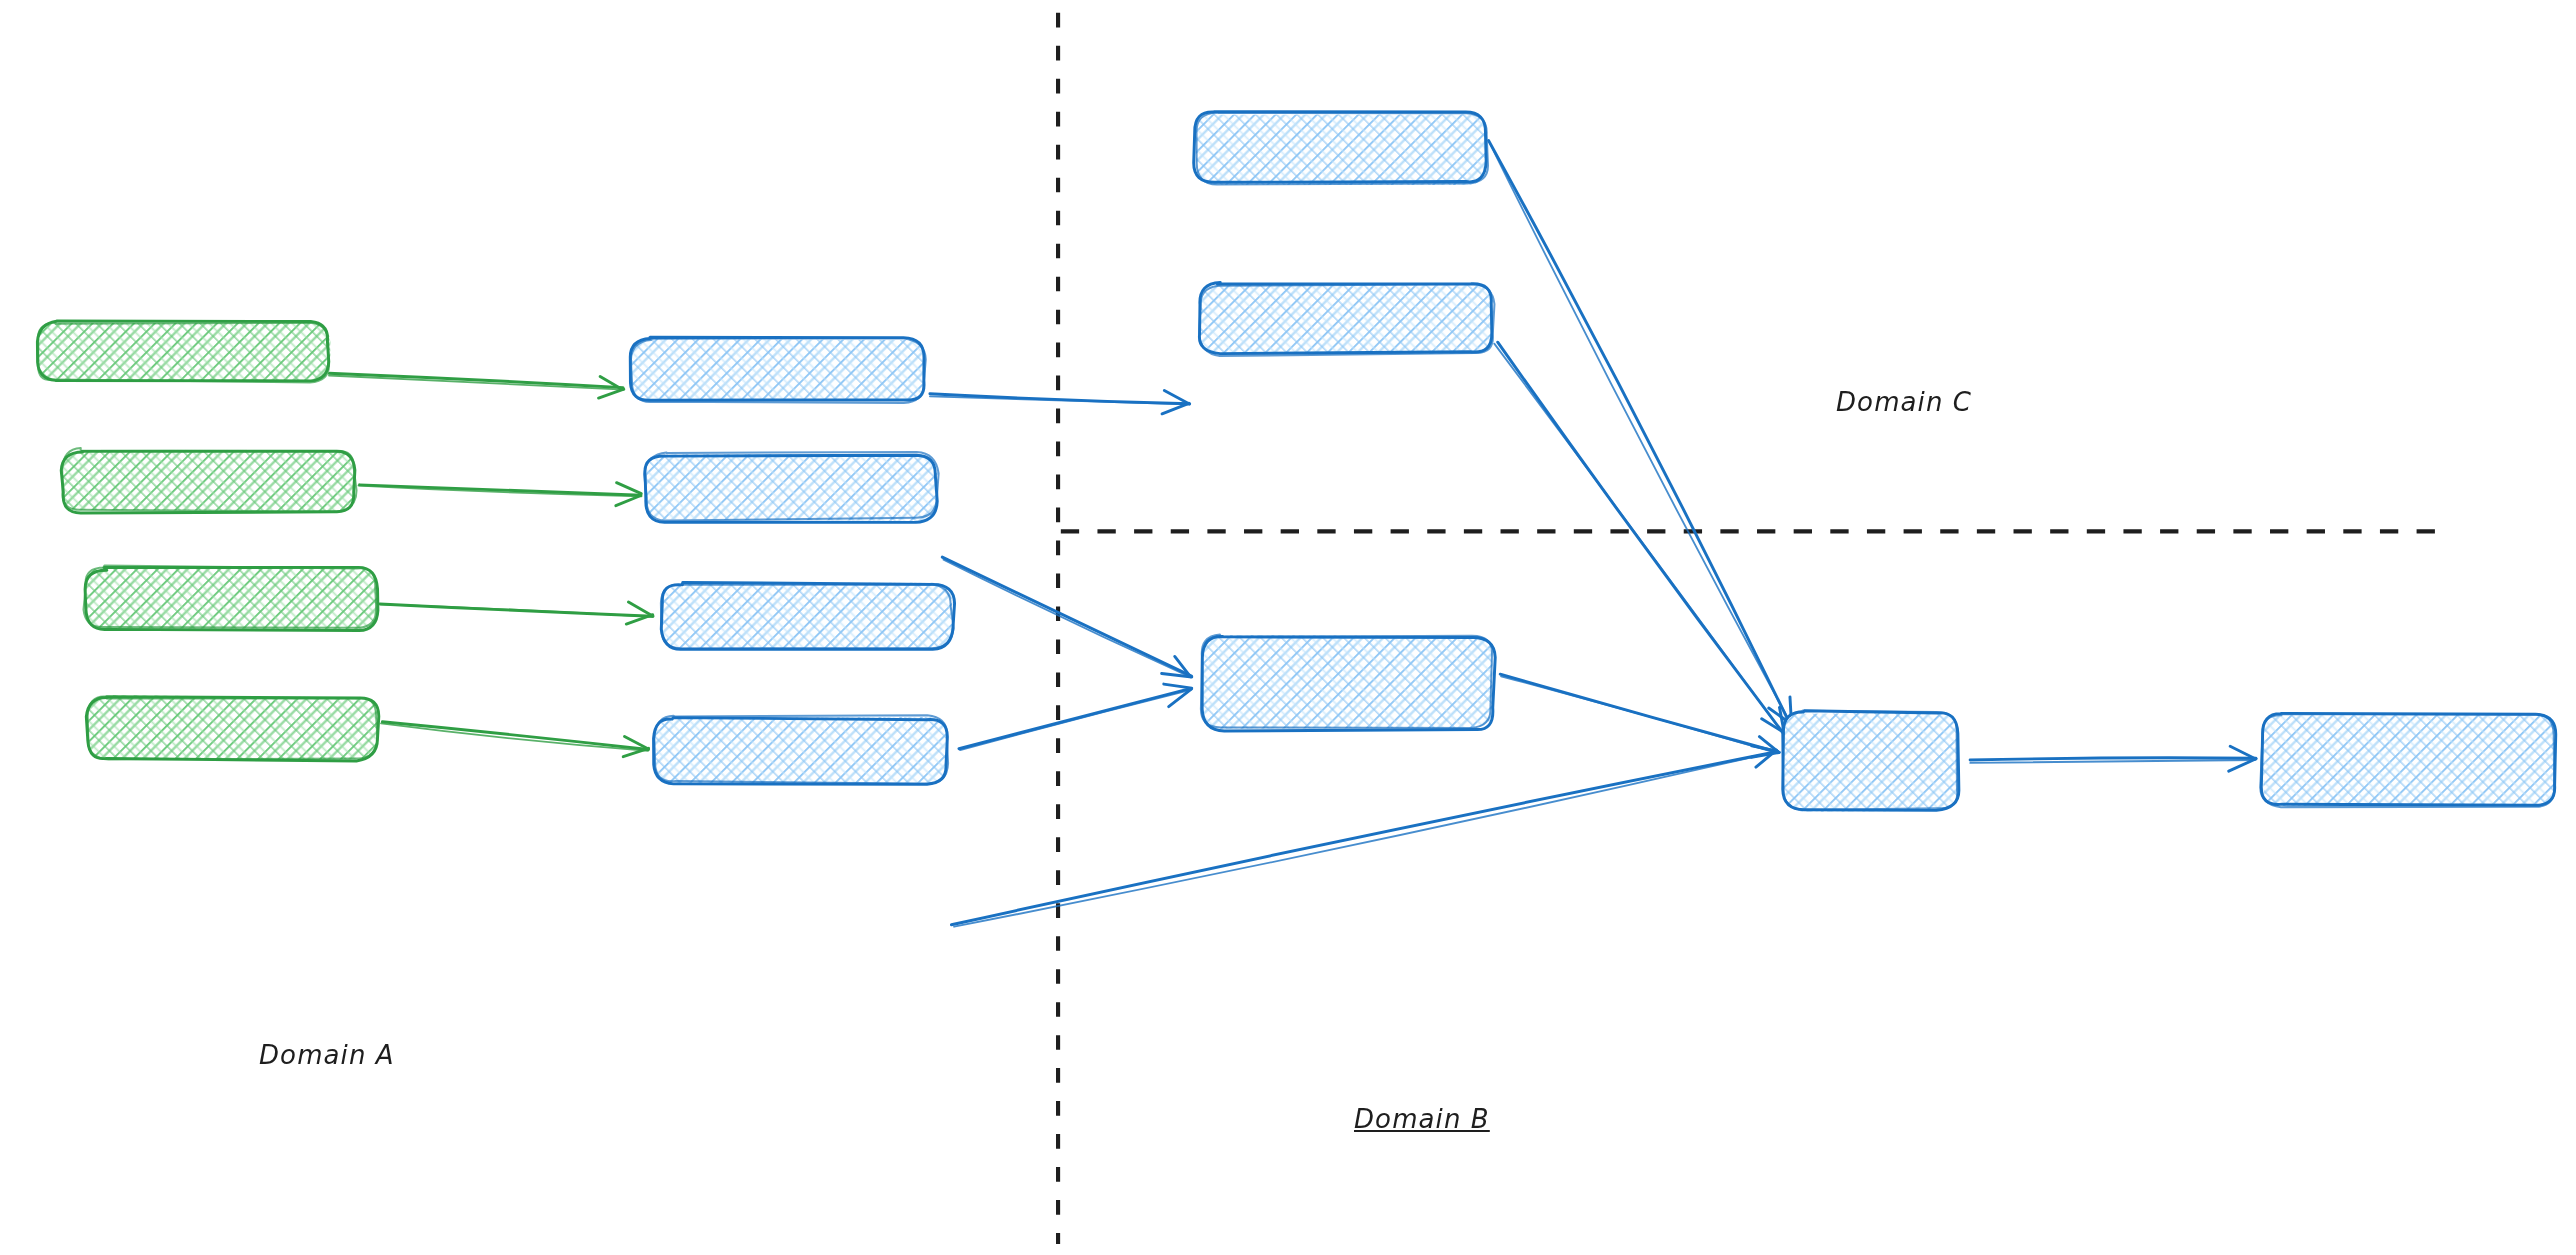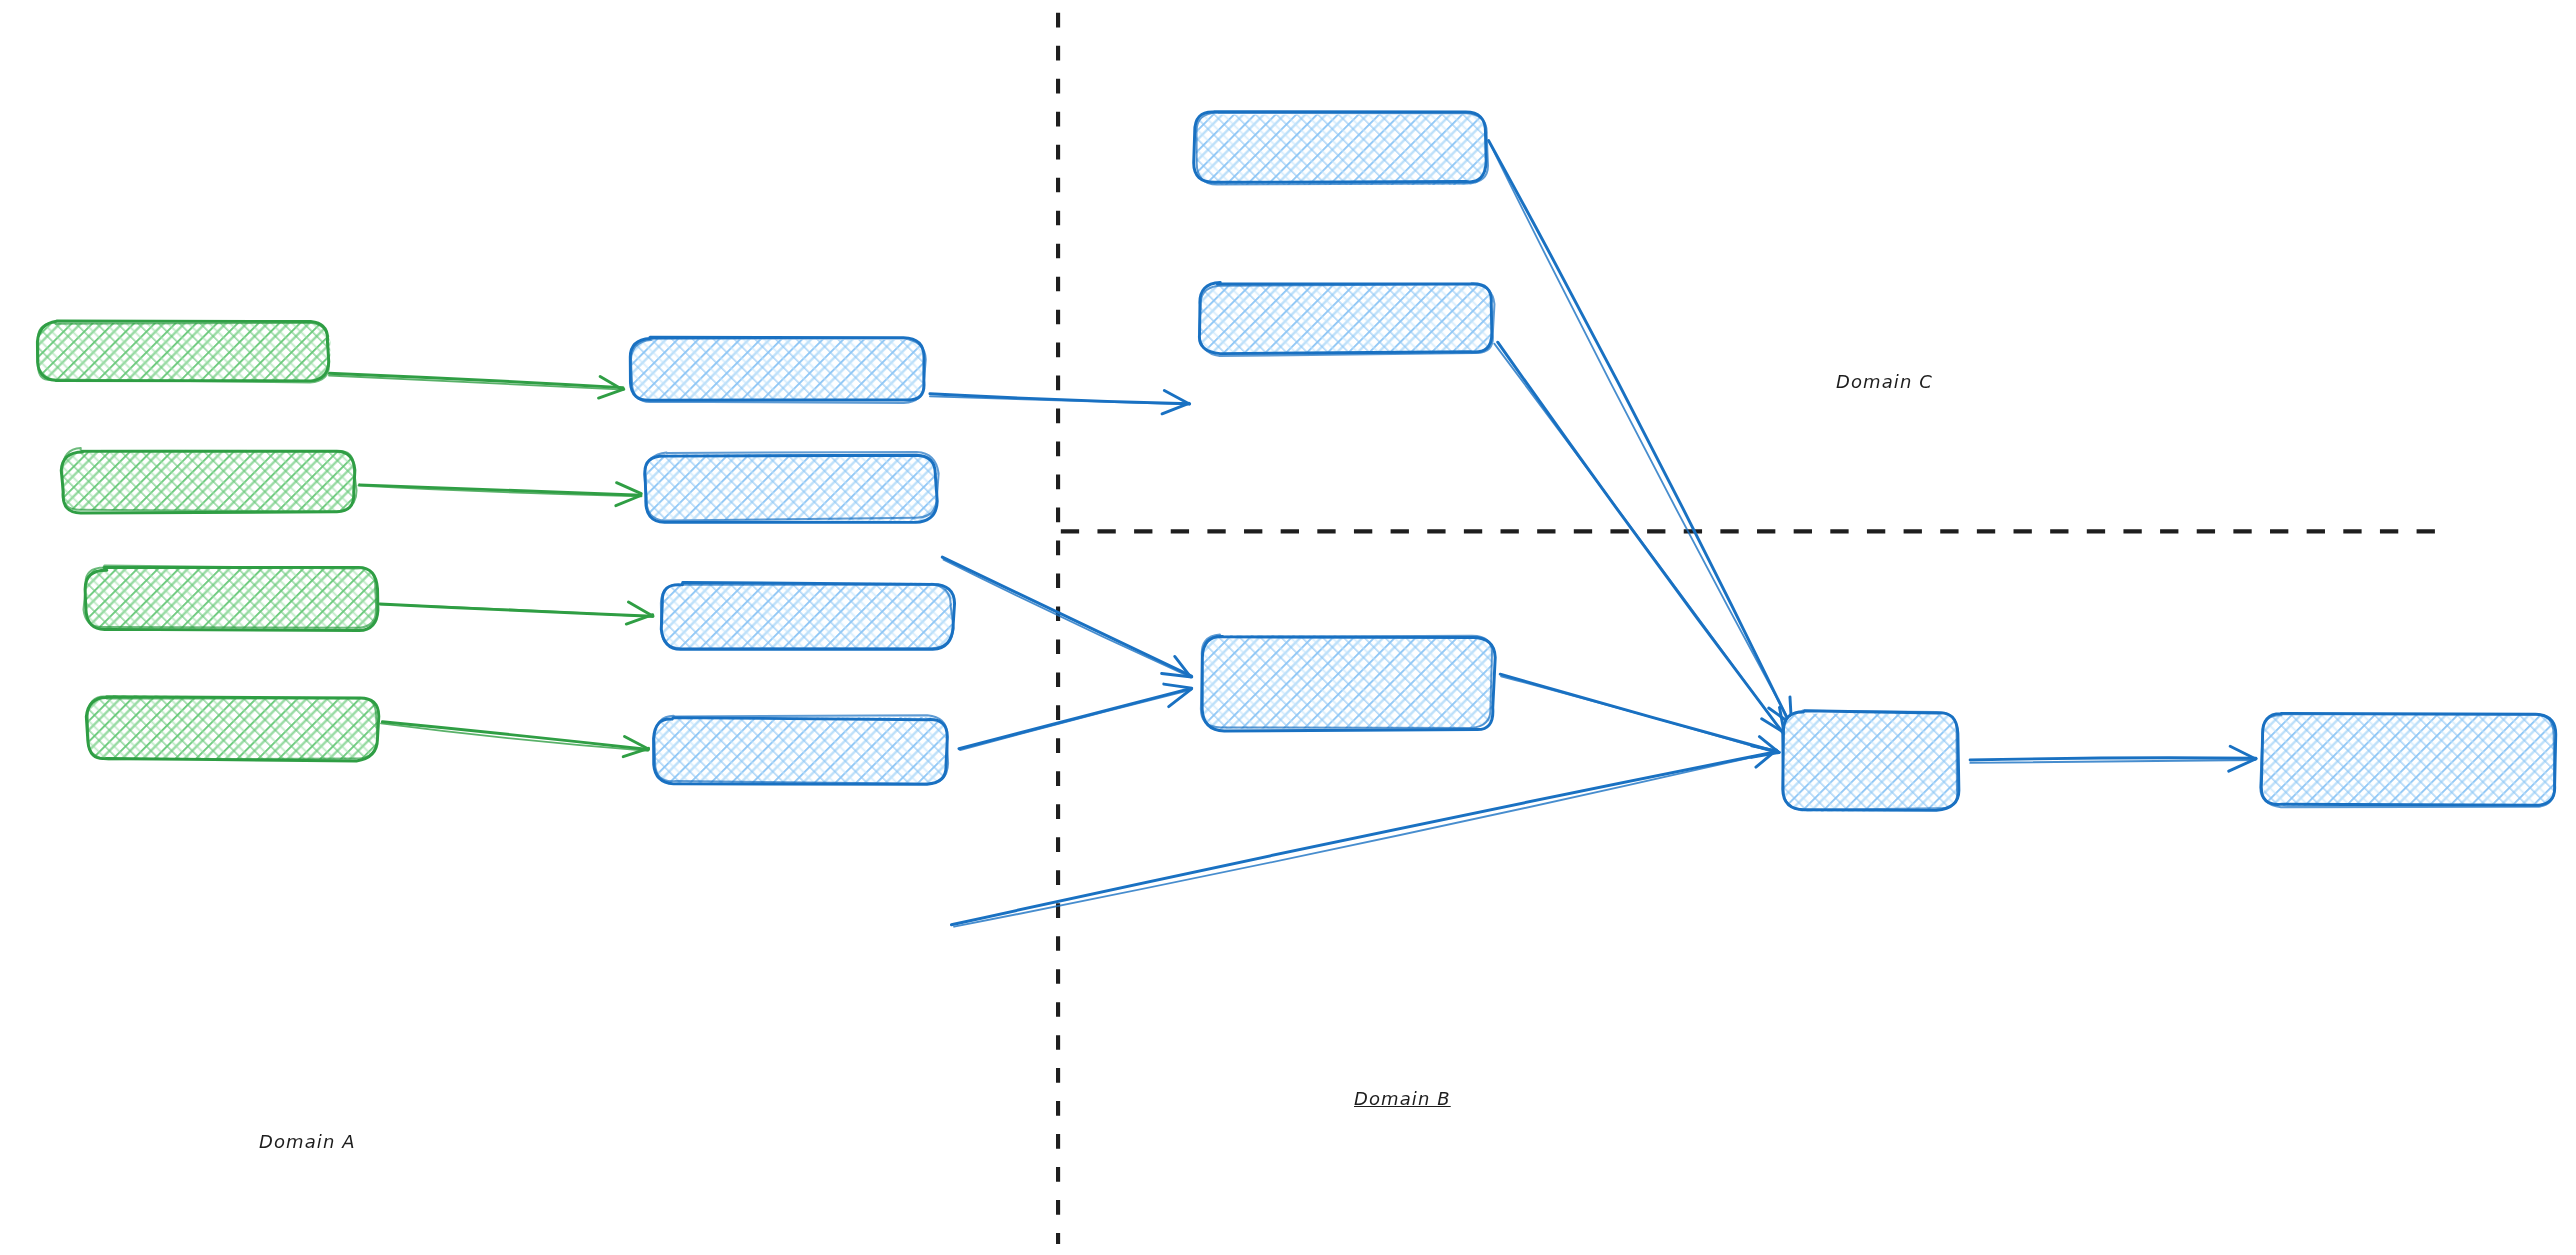--- a/index.html
+++ b/index.html
@@ -1,23 +1,23 @@
 <!DOCTYPE html>
 <html style="font-size:14.7px"><head>
 <meta charset="utf-8">
 <title>Domain Flow Diagram</title>
 <style>
   html,body{margin:0;padding:0;background:#ffffff;}
   body{width:2576px;height:1255px;overflow:hidden;
        font-family:"DejaVu Sans","Liberation Sans",sans-serif;}
   #canvas{position:relative;width:2576px;height:1255px;background:#fff;}
   #sketch{position:absolute;left:0;top:0;width:2576px;height:1255px;}
-  .dlabel{position:absolute;color:#1e1e1e;font-size:18px;letter-spacing:1.1px;
+  .dlabel{position:absolute;color:#1e1e1e;font-size:26px;letter-spacing:1.1px;
           font-family:"DejaVu Sans","Liberation Sans",sans-serif;white-space:nowrap;
-          font-style:italic;font-weight:400;}
+          font-style:italic;font-weight:400;margin-top:16px;}
 </style>
 </head>
 <body>
 
 <div id="canvas">
   <svg id="sketch" viewBox="0 0 2812 1370" xmlns="http://www.w3.org/2000/svg">
     <defs>
       <pattern id="hatch-green" width="16" height="16" patternUnits="userSpaceOnUse" patternTransform="rotate(45)">
         <rect width="16" height="16" fill="#ffffff"></rect>
         <line x1="0" y1="0" x2="0" y2="16" stroke="#69c97a" stroke-width="4"></line>
@@ -191,18 +191,18 @@
         <g>
           <path d="M2491.7566039089843,780.8991854677439 L2768.2591300017475,780.2155451781189 Q2788.913041591697,780.8985492477652 2791.0138664255915,802.6962196358928 L2789.5016258243013,858.6416816720002 Q2790.1429252630764,878.8105079650928 2768.0684288656657,879.0084472657221 L2492.5957657583967,879.9172532086807 Q2470.1301739698883,880.3902947433247 2470.885060597437,857.3491089823419 L2468.8985471487504,802.546743346074 Q2469.7974063877937,780.6780521401568 2492.6028141030124,779.6487430576462 Z" fill="url(#hatch-blue)" stroke="none"></path>
           <path d="M2491.7566039089843,780.8991854677439 L2768.2591300017475,780.2155451781189 Q2788.913041591697,780.8985492477652 2791.0138664255915,802.6962196358928 L2789.5016258243013,858.6416816720002 Q2790.1429252630764,878.8105079650928 2768.0684288656657,879.0084472657221 L2492.5957657583967,879.9172532086807 Q2470.1301739698883,880.3902947433247 2470.885060597437,857.3491089823419 L2468.8985471487504,802.546743346074 Q2469.7974063877937,780.6780521401568 2492.6028141030124,779.6487430576462 Z" fill="url(#hatch-blue2)" stroke="none" opacity="0.9"></path>
           <path d="M2490.288069320511,778.7333961258332 L2767.8018394246706,779.7207633986701 Q2790.083941938115,780.2147979753162 2789.9161326423828,801.8075691238081 L2788.682484723107,856.9583053599849 Q2790.3139063852436,879.3110008252371 2767.2807589543427,879.110040284372 L2491.295981885258,877.8408241277751 Q2467.143217861905,880.6897349957795 2468.5682895669565,856.8996563922148 L2469.9060810104506,801.9384549156476 Q2469.2640262616164,779.2052685749742 2489.6818714146884,778.8824216972489 Z" fill="none" stroke="#1971c2" stroke-width="3.2" stroke-linejoin="round" stroke-linecap="round" opacity="1"></path>
           <path d="M2490.187451077247,779.8178020492279 L2766.9721564303954,779.8471698776107 Q2787.2900465968487,778.8280575881843 2787.6648089175414,801.9717915312256 L2788.247110272221,858.145458986026 Q2789.6904734625905,881.2482185385414 2766.8939990054323,880.7305496235055 L2489.955196667349,881.0960166952088 Q2467.7375918393664,878.1438873298205 2467.3363506439778,859.5165988706595 L2469.9065496460103,800.8222510348178 Q2469.506949533386,780.0429810063182 2490.4588258275107,780.9024105568893 Z" fill="none" stroke="#1971c2" stroke-width="2.2" stroke-linejoin="round" stroke-linecap="round" opacity="0.7"></path>
         </g>
       </g>
   </svg>
 
   <div id="label-layer">
-      <div class="dlabel" style="left: 259px; top: 1131px;">Domain A</div>
+      <div class="dlabel" style="left: 259px; top: 1024px;">Domain A</div>
       <div class="dlabel" style="left: 1354px; top: 1088px; text-decoration: underline;">Domain B</div>
       <div class="dlabel" style="left: 1836px; top: 371px;">Domain C</div>
     </div>
 </div>
 
 
 </body></html>

